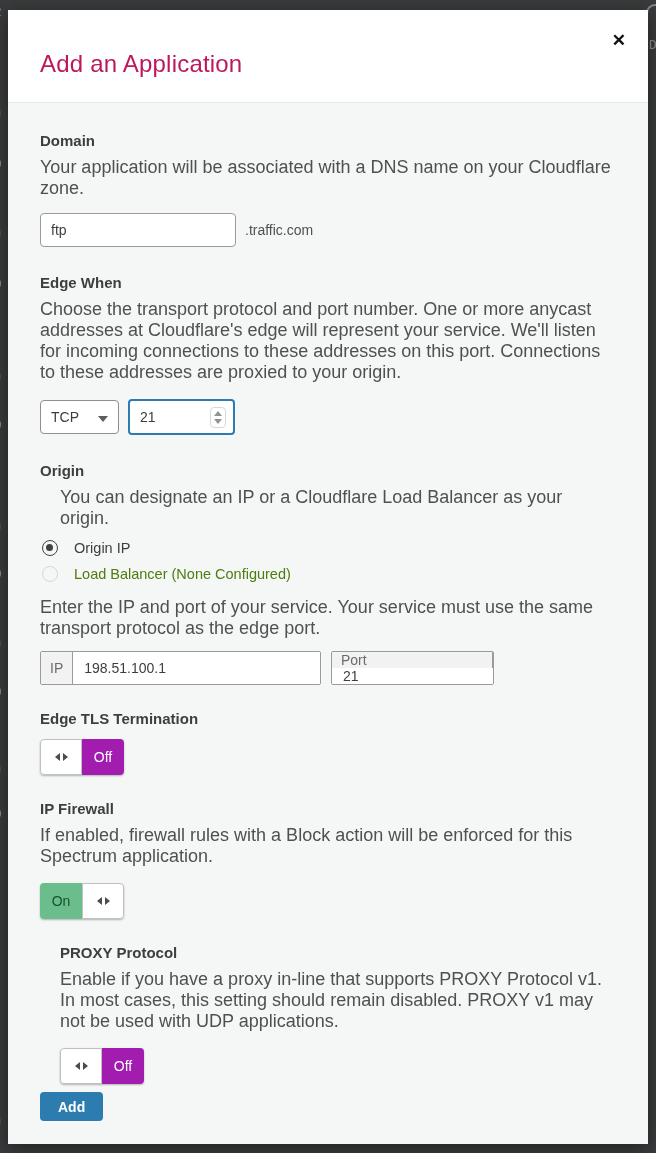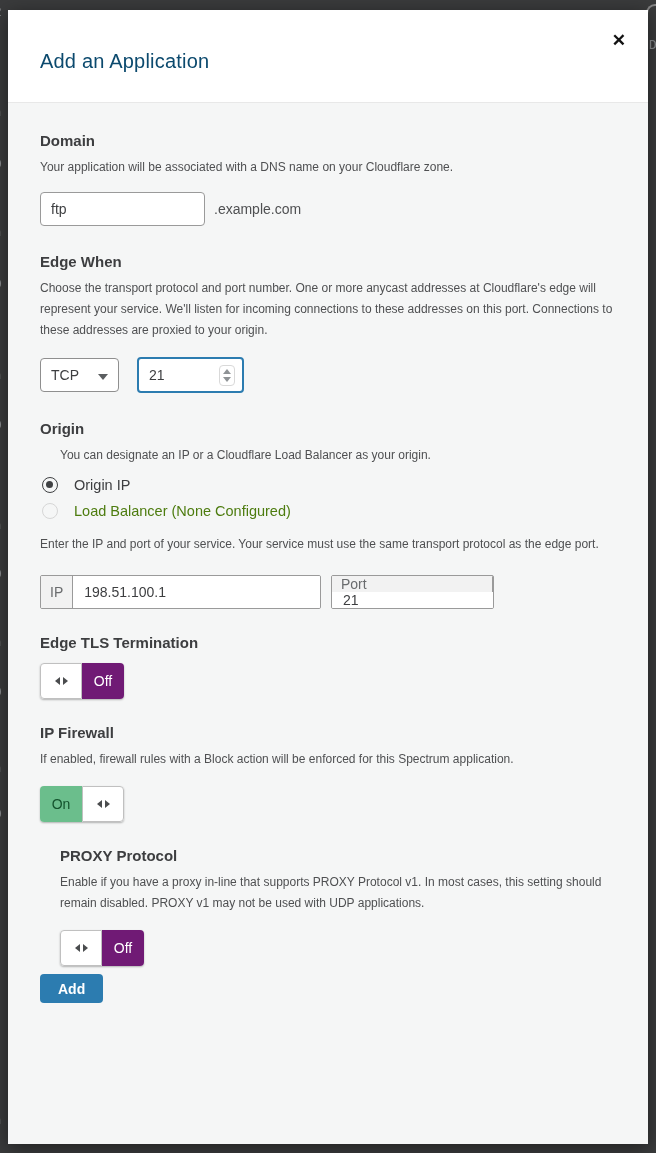--- a/index.html
+++ b/index.html
@@ -38,23 +38,23 @@
     overflow: hidden;
   }
   .modal-header {
     position: relative;
     height: 93px;
     background: #ffffff;
     border-bottom: 1px solid #e8e8e8;
     padding: 40px 32px 0 32px;
   }
   .modal-title {
-    font-size: 20px;
+    font-size: 24px;
     font-weight: 400;
-    color: #0c4a6e;
+    color: #be185d;
     letter-spacing: .2px;
   }
   .close-btn {
     position: absolute;
     top: 20px; right: 20px;
     font-size: 17px;
     font-weight: 700;
     color: #111;
     cursor: pointer;
     line-height: 1;
@@ -63,46 +63,46 @@
   .modal-body { padding: 28px 32px 0 32px; }
 
   h3.section-heading {
     font-size: 15px;
     font-weight: 700;
     color: #3d3e40;
     margin: 0 0 6px 0;
     line-height: 20px;
   }
   p.desc {
-    font-size: 12px;
+    font-size: 18px;
     line-height: 21px;
     color: #4f5052;
     margin: 0 0 12px 0;
     max-width: 578px;
   }
   .section { margin-bottom: 26px; }
 
   
   .text-input {
     height: 34px;
     background: #fff;
     border: 1px solid #9a9a9a;
     border-radius: 4px;
     font-size: 14px;
     color: #3d3e40;
     padding: 0 10px;
     outline: none;
     font-family: "Liberation Sans", sans-serif;
   }
   .domain-row { display: flex; align-items: center; margin: 14px 0 2px; }
-  .domain-input { width: 165px; }
+  .domain-input { width: 196px; }
   .domain-suffix { font-size: 14px; color: #4f5052; margin-left: 9px; }
 
   
-  .edgeport-row { display: flex; align-items: center; gap: 18px; margin-top: 16px; }
+  .edgeport-row { display: flex; align-items: center; gap: 9px; margin-top: 16px; }
   .select {
     position: relative;
     width: 79px; height: 34px;
     background: #fff;
     border: 1px solid #8f8f8f;
     border-radius: 4px;
     display: flex; align-items: center;
     padding: 0 10px;
     font-size: 14px; color: #3d3e40;
     cursor: pointer;
@@ -167,21 +167,21 @@
     left: 3px; top: 3px;
     width: 7px; height: 7px;
     border-radius: 50%;
     background: #3f4143;
   }
   .radio.disabled { border: 1.5px solid #d6d6d6; }
   .radio-row.disabled { color: #4d7c0f; cursor: default; }
   .radio-group { margin: 2px 0 10px; }
 
   
-  .ipport-row { display: flex; gap: 10px; margin: 20px 0 2px; }
+  .ipport-row { display: flex; gap: 10px; margin: 12px 0 2px; }
   .input-group {
     display: flex;
     height: 34px;
     border: 1px solid #9a9a9a;
     border-radius: 2px;
     background: #fff;
     overflow: hidden;
   }
   .input-prefix {
     display: flex; align-items: center;
@@ -214,21 +214,21 @@
   .toggle .seg {
     width: 42px;
     display: flex; align-items: center; justify-content: center;
   }
   .seg.seg-knob {
     background: #fff;
     border: 1px solid #c0c0c0;
   }
   .seg.left  { border-radius: 4px 0 0 4px; }
   .seg.right { border-radius: 0 4px 4px 0; }
-  .seg.seg-off { background: #701a75; color: #fff; }
+  .seg.seg-off { background: #a21caf; color: #fff; }
   .seg.seg-on  { background: #6bbe8c; color: #14532d; }
   .toggle-arrows { display: flex; align-items: center; gap: 3px; }
   .toggle-arrows .tl {
     width: 0; height: 0;
     border-top: 4px solid transparent;
     border-bottom: 4px solid transparent;
     border-right: 5px solid #4a4c4e;
   }
   .toggle-arrows .tr {
     width: 0; height: 0;
@@ -290,21 +290,21 @@
     <div class="close-btn">✕</div>
   </div>
 
   <div class="modal-body">
 
     <div class="section">
       <h3 class="section-heading">Domain</h3>
       <p class="desc">Your application will be associated with a DNS name on your Cloudflare zone.</p>
       <div class="domain-row">
         <input class="text-input domain-input" value="ftp" style="">
-        <span class="domain-suffix">.example.com</span>
+        <span class="domain-suffix">.traffic.com</span>
       </div>
     </div>
 
     <div class="section">
       <h3 class="section-heading">Edge When</h3>
       <p class="desc">Choose the transport protocol and port number. One or more anycast addresses at Cloudflare's edge will represent your service. We'll listen for incoming connections to these addresses on this port. Connections to these addresses are proxied to your origin.</p>
       <div class="edgeport-row">
         <div class="select">
           <span>TCP</span>
           <span class="chevron-down"></span>

